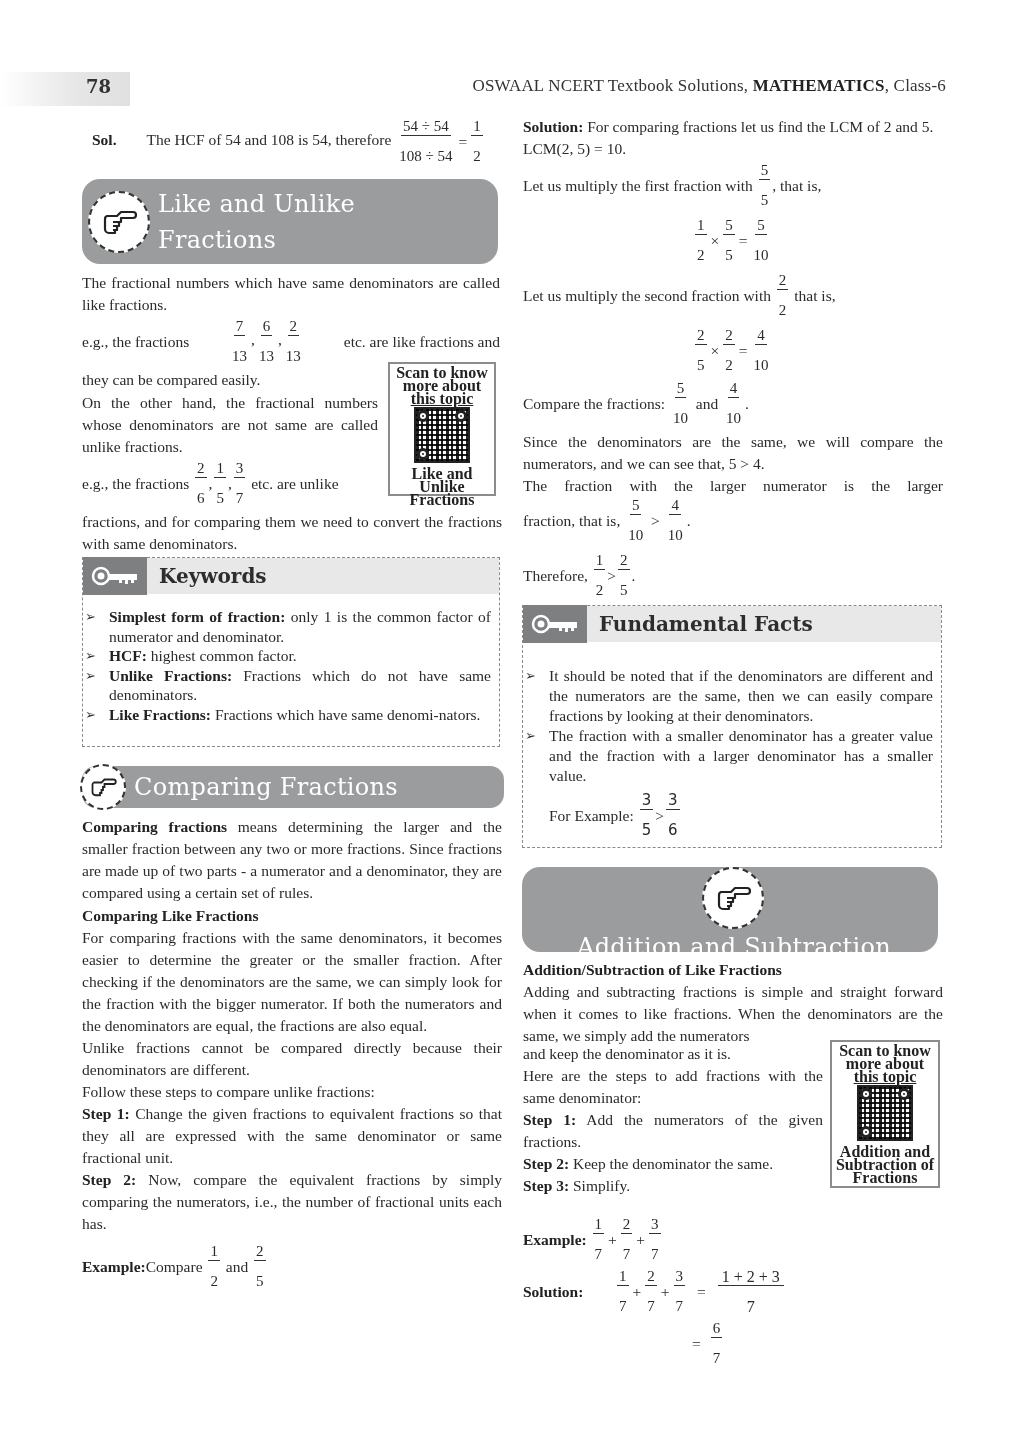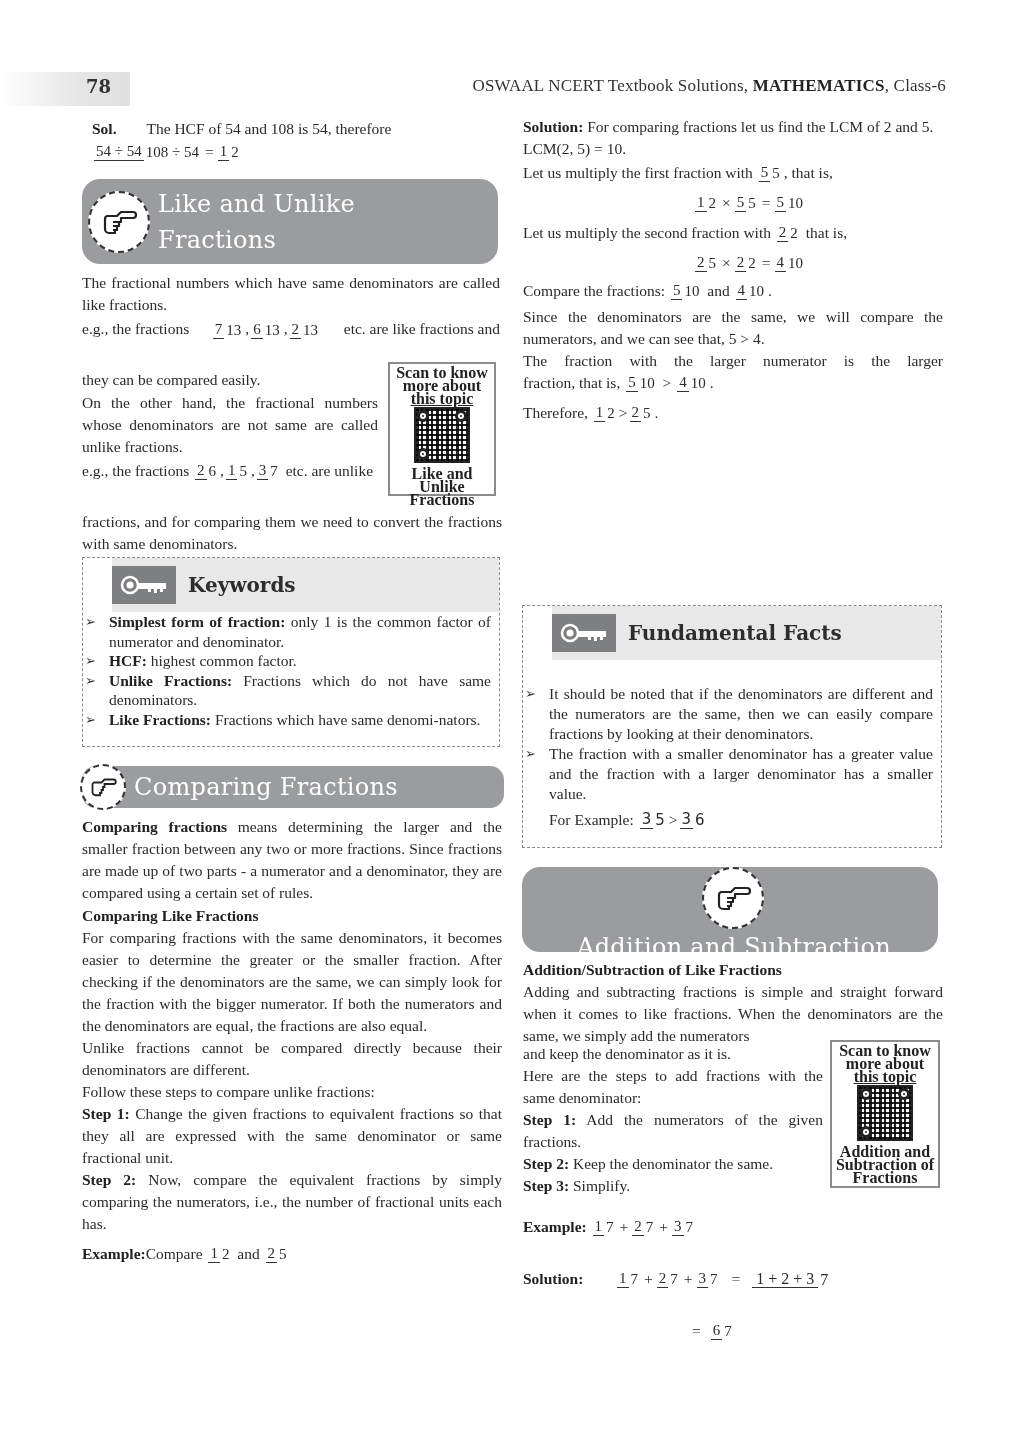--- a/index.html
+++ b/index.html
@@ -7,37 +7,37 @@
   body { position: relative; font-family: "Liberation Serif", "DejaVu Serif", serif; color: #2a2a2a; font-size: 15.5px; line-height: 22px; overflow: hidden; }
   .abs { position: absolute; }
 
   
   .page-num-bg { left: 0; top: 72px; width: 130px; height: 34px; background: linear-gradient(90deg, #ffffff 0%, #e6e6e6 60%, #e0e0e0 100%); }
   .page-num { left: 86px; top: 76px; font-family: "DejaVu Serif", serif; font-weight: bold; font-size: 18px; color: #333; }
   .running-head { right: 78px; top: 75px; font-size: 17px; color: #333; letter-spacing: 0.2px; }
   .running-head b { font-weight: bold; }
 
   
-  .frac { display: inline-flex; flex-direction: row; align-items: center; vertical-align: middle; line-height: 17px; font-size: 15px; margin: 0 2px; }
+  .frac { display: inline-flex; flex-direction: column; align-items: center; vertical-align: middle; line-height: 17px; font-size: 15px; margin: 0 2px; gap: 12px; }
   .frac .num { padding: 0 2px; border-bottom: 1px solid #333; }
   .frac .den { padding: 0 2px; }
   .frac.sans { font-family: "DejaVu Sans", sans-serif; font-size: 15px; }
   .op { display: inline-block; vertical-align: middle; margin: 0 2px; }
   .just { text-align: justify; }
   p { margin: 0; }
   b { font-weight: bold; color: #222; }
 
   
   .banner { background: #9a9c9e; border-radius: 18px; color: #ffffff; font-family: "DejaVu Serif", serif; display: flex; align-items: center; }
   .banner .circle { width: 62px; height: 62px; border-radius: 50%; border: 2.5px dashed #333; background: #fff; flex: 0 0 auto; display: flex; align-items: center; justify-content: center; margin-left: 6px; }
   .banner .title { font-size: 24px; line-height: 36px; margin-left: 8px; font-weight: normal; letter-spacing: 0.3px; }
 
   
   .dash-box { border: 1.5px dashed #8a8a8a; }
-  .box-head { height: 54px; background: #e8e8e8; display: flex; align-items: center; margin-left: 29px; }
+  .box-head { height: 36px; background: #e8e8e8; display: flex; align-items: center; }
   .box-head .key { width: 64px; height: 38px; background: #7d7f81; display: flex; align-items: center; justify-content: center; }
   .box-head .htitle { font-family: "DejaVu Serif", serif; font-weight: bold; font-size: 20px; color: #2d2d2d; margin-left: 12px; }
   .bul { position: relative; padding-left: 26px; }
   .bul:before { content: "\27A2"; position: absolute; left: 2px; top: 0; font-family: "DejaVu Sans", sans-serif; font-size: 13px; color: #333; }
 
   
   .qr-box { border: 2px solid #8c8c8c; background: #fff; text-align: center; font-family: "Liberation Serif", serif; font-weight: bold; font-size: 16px; line-height: 13px; color: #222; }
   .qr { width: 56px; height: 56px; margin: 2px auto 4px; border: 2px solid #222; background:
       repeating-linear-gradient(90deg, #222 0 3px, #fff 3px 5px, #222 5px 7px, #fff 7px 10px),
       repeating-linear-gradient(0deg, #222 0 2px, #fff 2px 5px);
@@ -127,21 +127,21 @@
   <div class="box-head">
     <div class="key">
       <svg width="50" height="22" viewBox="0 0 50 22">
           <circle cx="11" cy="11" r="8" fill="none" stroke="#fff" stroke-width="2.5"></circle>
           <circle cx="11" cy="11" r="3.5" fill="#fff"></circle>
           <path d="M19 9 h28 v6 h-3 v3 h-3 v-3 h-3 v4 h-3 v-4 h-3 v3 h-3 v-3 h-10z" fill="#fff"></path>
         </svg>
     </div>
     <div class="htitle">Keywords</div>
   </div>
-  <div style="padding:0 8px 0 0; line-height:19.5px;">
+  <div style="padding:13px 8px 0 0; line-height:19.5px;">
     <div class="bul just"><b>Simplest form of fraction:</b><span> only 1 is the common factor of numerator and denominator.</span></div>
     <div class="bul just"><b>HCF:</b><span> highest common factor.</span></div>
     <div class="bul just"><b>Unlike Fractions:</b><span> Fractions which do not have same denominators.</span></div>
     <div class="bul just"><b>Like Fractions:</b><span> Fractions which have same denomi-nators.</span></div>
   </div>
 </div>
 
 <div class="abs banner" style="left:82px; top:766px; width:422px; height:42px; border-radius:14px;">
   <div class="circle" style="width:46px; height:46px; margin-left:-2px;">
     <svg width="30" height="30" viewBox="0 0 40 40">

